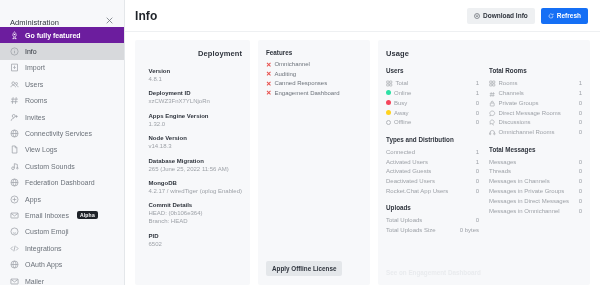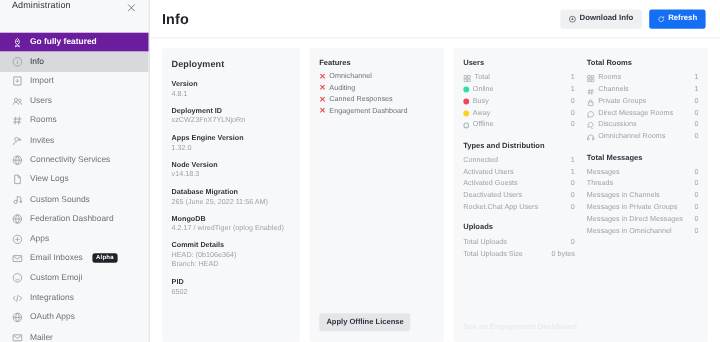--- a/index.html
+++ b/index.html
@@ -15,21 +15,21 @@
   .sidebar {
     width: 125px; height: 285px;
     background: #f7f8fa;
     border-right: 1px solid #e4e7ea;
     display: flex; flex-direction: column;
     flex: 0 0 125px;
     overflow: hidden;
   }
   .sidebar-header {
     height: 27px; flex: 0 0 27px;
-    display: flex; align-items: flex-start; justify-content: space-between;
+    display: flex; align-items: flex-end; justify-content: space-between;
     padding: 0 8px 0 10px;
   }
   .sidebar-title { font-size: 7.5px; color: #2f343d; font-weight: 400; letter-spacing: .1px; }
   .close-btn {
     width: 13px; height: 13px; display: flex; align-items: center; justify-content: center;
     color: #6c727a; cursor: pointer;
   }
   .sidebar-list { flex: 1; overflow: hidden; }
   .nav-item {
     display: flex; align-items: center; gap: 6px;
@@ -79,21 +79,21 @@
     flex: 1; display: flex; gap: 8px;
     padding: 8px 10px 0 10px;
     overflow: hidden;
   }
   .card {
     background: #f7f8fa; border-radius: 2px;
     padding: 9px 8px;
     display: flex; flex-direction: column;
     overflow: hidden;
   }
-  .card-deployment { flex: 0 0 115px; }
+  .card-deployment { flex: 0 0 115px; align-items: flex-end; }
   .card-license { flex: 0 0 112px; position: relative; }
   .card-usage { flex: 1; }
   .card-title {
     font-size: 7.5px; font-weight: 700; color: #2f343d;
     margin-bottom: 9px; letter-spacing: .1px;
   }
 
   
   .dep-entry { margin-bottom: 6.2px; }
   .dep-label { font-size: 6px; font-weight: 700; color: #2f343d; line-height: 1.35; }
@@ -404,20 +404,21 @@
               <span class="feat-x">✕</span>
               <span>Engagement Dashboard</span>
             </div>
           </div>
         <div class="lic-footer">
           <button class="btn-offline">Apply Offline License</button>
         </div>
       </section>
 
       <section class="card card-usage">
+        <div class="card-title">Usage</div>
         <div class="usage-cols">
           <div class="usage-col" id="usage-left">
               <div class="u-section">
                 <div class="u-head">Users</div>
                 <div class="u-row">
                   <span class="lbl">
                     <span class="uico">
                       <svg width="7" height="7" viewBox="0 0 12 12" fill="none" stroke="currentColor" stroke-width="1.1">
                         <rect x="1.3" y="1.3" width="4" height="4" rx=".4"></rect>
                         <rect x="6.7" y="1.3" width="4" height="4" rx=".4"></rect>

